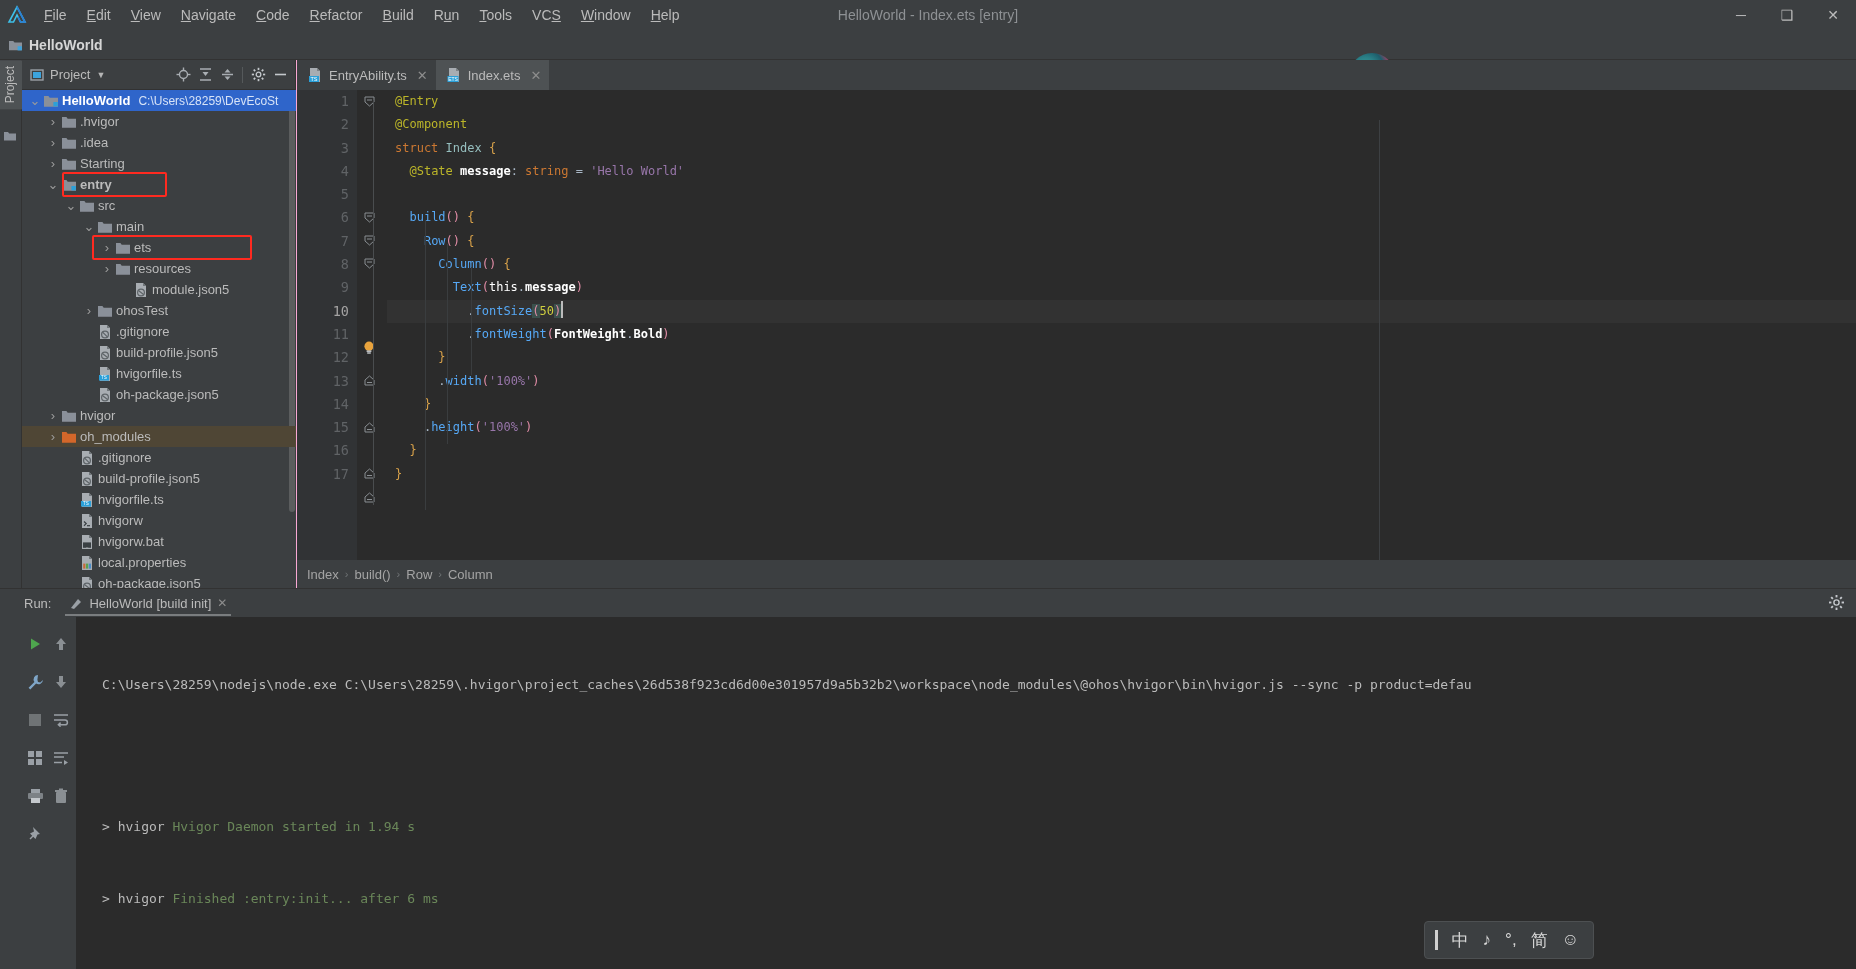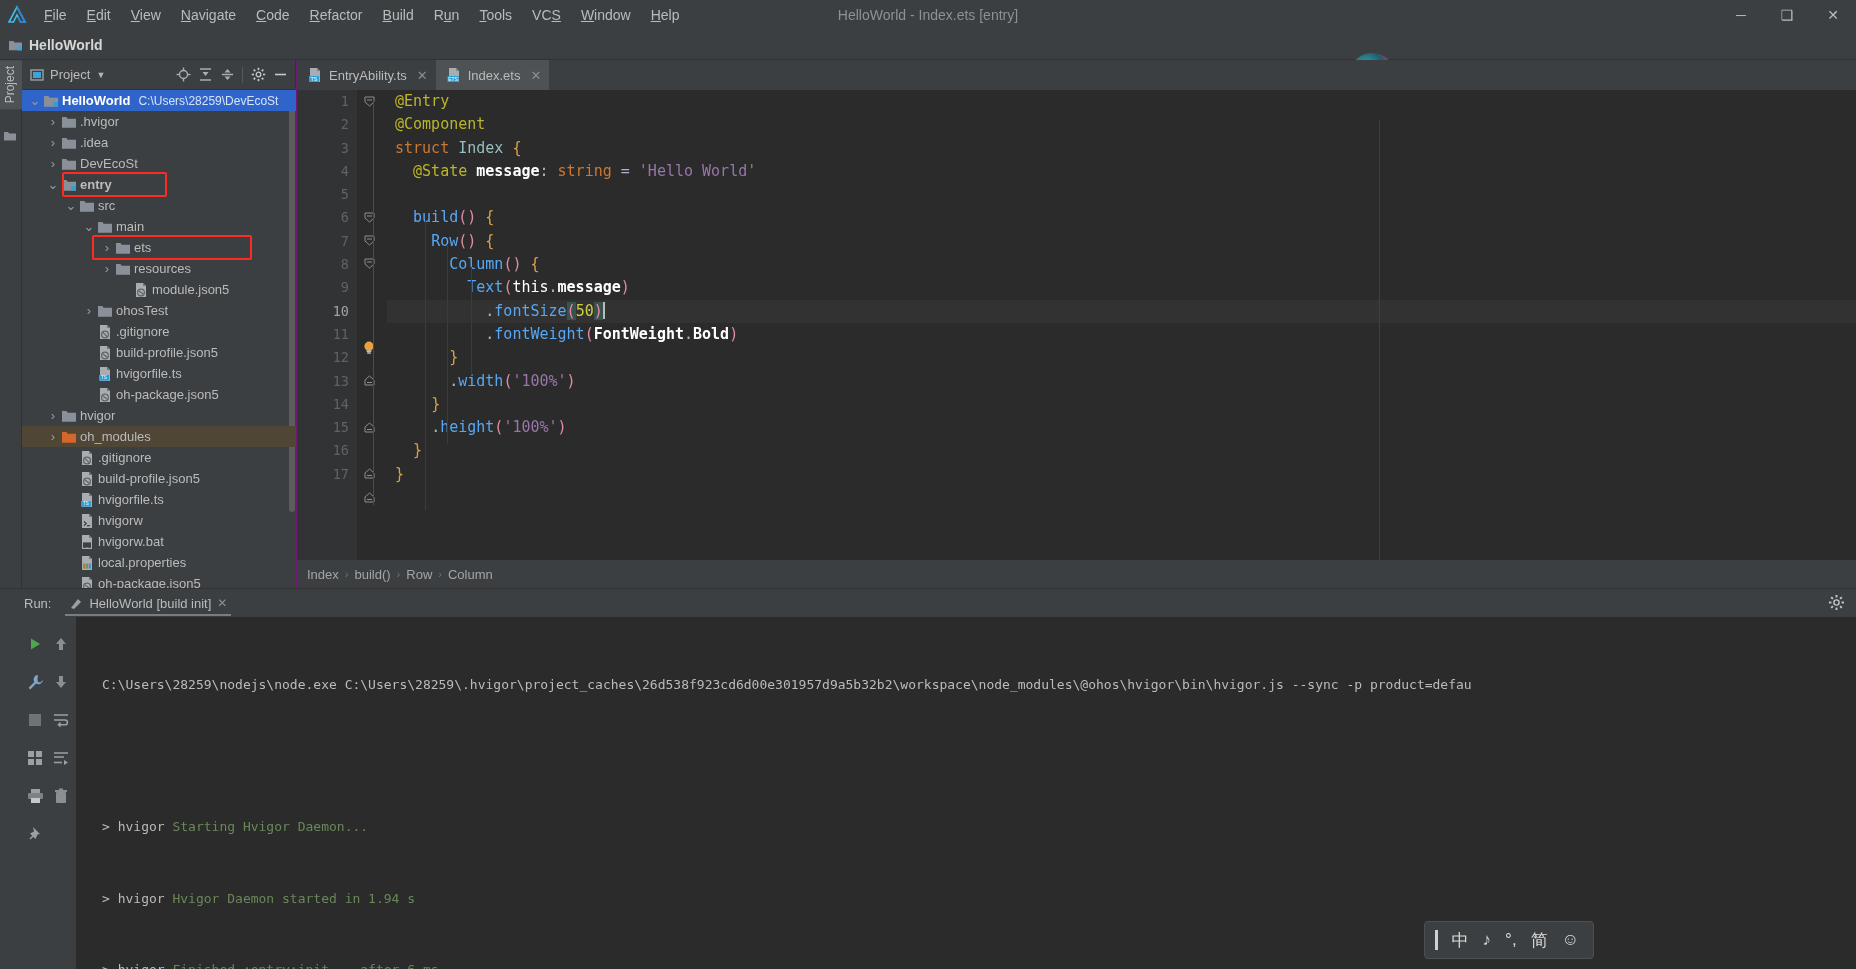--- a/index.html
+++ b/index.html
@@ -4,21 +4,21 @@
 <style>
   * { box-sizing: border-box; margin: 0; padding: 0; }
   html, body {
     width: 1856px; height: 969px;
     background: #3c3f41;
     font-family: "Liberation Sans", sans-serif;
     font-size: 13px;
     color: #bbbbbb;
     overflow: hidden;
   }
-  #app { position: relative; width: 1606px; height: 969px; background: #701a75; }
+  #app { position: relative; width: 1606px; height: 969px; background: #f9a8d4; }
 
   
   .menubar {
     position: absolute; left: 0; top: 0; width: 1856px; height: 30px;
     background: #3c3f41; display: flex; align-items: center;
   }
   .logo-ide { width: 34px; height: 30px; display: flex; align-items: center; justify-content: center; }
   .menu-items { display: flex; align-items: center; gap: 0px; }
   .menu-item {
     padding: 3px 10px; color: #bbbbbb; font-size: 14px; white-space: nowrap; cursor: default;
@@ -104,21 +104,21 @@
   .etab.active { background: #4e5254; }
   .etab .xc { color: #8d8d8d; font-size: 13px; margin-left: 4px; }
   .filetag { width: 16px; height: 16px; position: relative; }
 
   .codearea { position: absolute; top: 30px; left: 0; width: 1559px; height: 470px; background: #2b2b2b; display: flex; }
   .gutter { width: 60px; background: #313335; position: relative; }
   .gline { height: 23.3px; text-align: right; padding-right: 8px; color: #606366; font-size: 13.5px;
            font-family: "DejaVu Sans Mono", monospace; line-height: 23.3px; }
   .markers { width: 30px; background: #2b2b2b; position: relative; }
   .codelines { flex: 1; position: relative; background: #2b2b2b; }
-  .cline { height: 23.3px; line-height: 23.3px; font-family: "DejaVu Sans Mono", monospace; font-size: 15px;
+  .cline { height: 23.3px; line-height: 23.3px; font-family: "DejaVu Sans Mono", monospace; font-size: 12px;
            white-space: pre; color: #a9b7c6; padding-left: 8px; }
   .cline.cur { background: #323232; }
   .k-ann { color: #bbb529; }
   .k-kw  { color: #cc7832; font-weight: normal; }
   .k-type{ color: #96bfbf; }
   .k-brc { color: #d9a24a; }
   .k-fn  { color: #56a8f5; }
   .k-paren{ color: #e08ca6; }
   .k-str { color: #9876aa; }
   .k-num { color: #cfcf3f; }
@@ -396,21 +396,21 @@
           </span>
           <span class="tlabel">.idea</span>
         </div>
         <div class="trow" style="padding-left: 24px;">
           <span class="arrow" style="font-size: 13px;">›</span>
           <span class="ficon">
             <svg width="16" height="14" viewBox="0 0 16 14">
               <path d="M1 2 h4.4 l1.3 1.7 H15 v9 H1 Z" fill="#8a9099"></path>
             </svg>
           </span>
-          <span class="tlabel">DevEcoSt</span>
+          <span class="tlabel">Starting</span>
         </div>
         <div class="trow" style="padding-left: 24px;">
           <span class="arrow" style="font-size: 13px; line-height: 8px;">⌄</span>
           <span class="ficon">
             <svg width="16" height="14" viewBox="0 0 16 14">
               <path d="M1 2 h4.4 l1.3 1.7 H15 v9 H1 Z" fill="#8a9099"></path>
               <rect x="10.4" y="8" width="4.4" height="4.4" fill="#2ba0d9"></rect>
             </svg>
           </span>
           <span class="tlabel bold">entry</span>
@@ -855,21 +855,20 @@
             <rect x="1" y="2" width="12" height="2" fill="#8a8f93"></rect>
             <rect x="5" y="0.5" width="4" height="2" fill="#8a8f93"></rect>
           </svg>
         </div>
       </div>
     </div>
 
     <div class="console">
       <div class="c-path">C:\Users\28259\nodejs\node.exe C:\Users\28259\.hvigor\project_caches\26d538f923cd6d00e301957d9a5b32b2\workspace\node_modules\@ohos\hvigor\bin\hvigor.js --sync -p product=defau</div>
       <div style="height:23.8px"></div>
-      <div><span class="c-tag">&gt; hvigor </span><span class="c-green">Starting Hvigor Daemon...</span></div>
       <div><span class="c-tag">&gt; hvigor </span><span class="c-green">Hvigor Daemon started in 1.94 s</span></div>
       <div><span class="c-tag">&gt; hvigor </span><span class="c-green">Finished :entry:init... after 6 ms</span></div>
       
       
       
     </div>
   </div>
 
   <div class="ime">
     <span class="ime-bar"></span>

